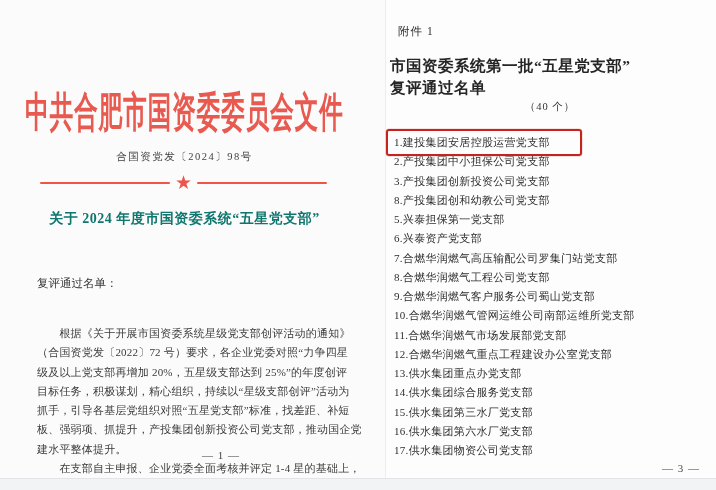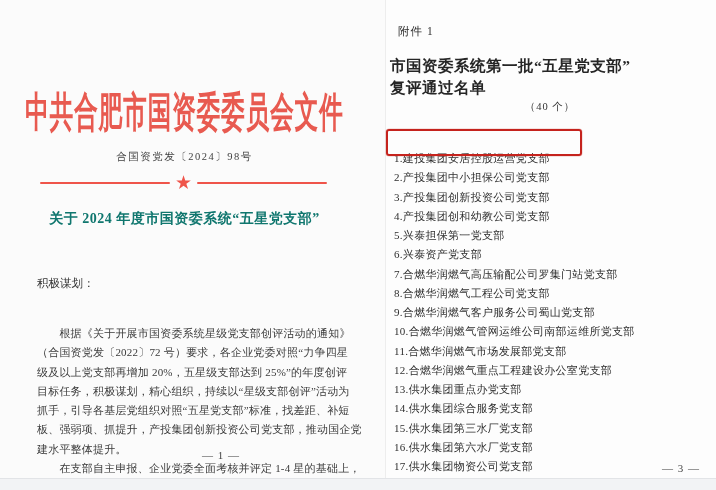--- a/index.html
+++ b/index.html
@@ -66,21 +66,21 @@
   }
   .list-title {
     position:absolute; left:390px; top:55px; width:320px;
     text-align:left; font-weight:bold; font-size:15.5px; line-height:22px;
     color:#262626; letter-spacing:0.5px;
   }
   .list-count {
     position:absolute; left:390px; top:100px; width:320px;
     text-align:center; font-size:10.5px; letter-spacing:1px; color:#333;
   }
-  .party-list { position:absolute; left:394px; top:133px; width:312px;margin-top:16px; }
+  .party-list { position:absolute; left:394px; top:133px; width:312px; }
   .party-item {
     font-size:11px; line-height:19.25px; height:19.25px;
     letter-spacing:0.3px; white-space:nowrap; color:#2f2f2f;
   }
   .highlight-annotation-box {
     position:absolute; left:386px; top:129px; width:192px; height:23px;
     border:2px solid var(--annotation-red, #c5231d);
     border-radius:3px;
     box-shadow: 0 0 0 0.5px rgba(197,35,29,0.25);
   }
@@ -104,21 +104,21 @@
   <div class="red-rule">
     <div class="seg"></div>
     <div class="star">★</div>
     <div class="seg"></div>
   </div>
 
   <div class="notice-title">
     <div>关于 2024 年度市国资委系统“五星党支部”</div>
   </div>
 
-  <div class="salutation">积极谋划：</div>
+  <div class="salutation">复评通过名单：</div>
 
   <div class="body-block">
       <div class="body-line">　　根据《关于开展市国资委系统星级党支部创评活动的通知》</div>
       <div class="body-line">（合国资党发〔2022〕72 号）要求，各企业党委对照“力争四星</div>
       <div class="body-line">级及以上党支部再增加 20%，五星级支部达到 25%”的年度创评</div>
       <div class="body-line">目标任务，积极谋划，精心组织，持续以“星级支部创评”活动为</div>
       <div class="body-line">抓手，引导各基层党组织对照“五星党支部”标准，找差距、补短</div>
       <div class="body-line">板、强弱项、抓提升，产投集团创新投资公司党支部，推动国企党</div>
       <div class="body-line">建水平整体提升。</div>
       <div class="body-line">　　在支部自主申报、企业党委全面考核并评定 1-4 星的基础上，</div>
@@ -132,21 +132,21 @@
     <div>市国资委系统第一批“五星党支部”</div>
     <div>复评通过名单</div>
   </div>
 
   <div class="list-count">（40 个）</div>
 
   <div class="party-list" id="party-list">
       <div class="party-item">1.建投集团安居控股运营党支部</div>
       <div class="party-item">2.产投集团中小担保公司党支部</div>
       <div class="party-item">3.产投集团创新投资公司党支部</div>
-      <div class="party-item">4.产投集团创和幼教公司党支部</div>
+      <div class="party-item">8.产投集团创和幼教公司党支部</div>
       <div class="party-item">5.兴泰担保第一党支部</div>
       <div class="party-item">6.兴泰资产党支部</div>
       <div class="party-item">7.合燃华润燃气高压输配公司罗集门站党支部</div>
       <div class="party-item">8.合燃华润燃气工程公司党支部</div>
       <div class="party-item">9.合燃华润燃气客户服务公司蜀山党支部</div>
       <div class="party-item">10.合燃华润燃气管网运维公司南部运维所党支部</div>
       <div class="party-item">11.合燃华润燃气市场发展部党支部</div>
       <div class="party-item">12.合燃华润燃气重点工程建设办公室党支部</div>
       <div class="party-item">13.供水集团重点办党支部</div>
       <div class="party-item">14.供水集团综合服务党支部</div>

